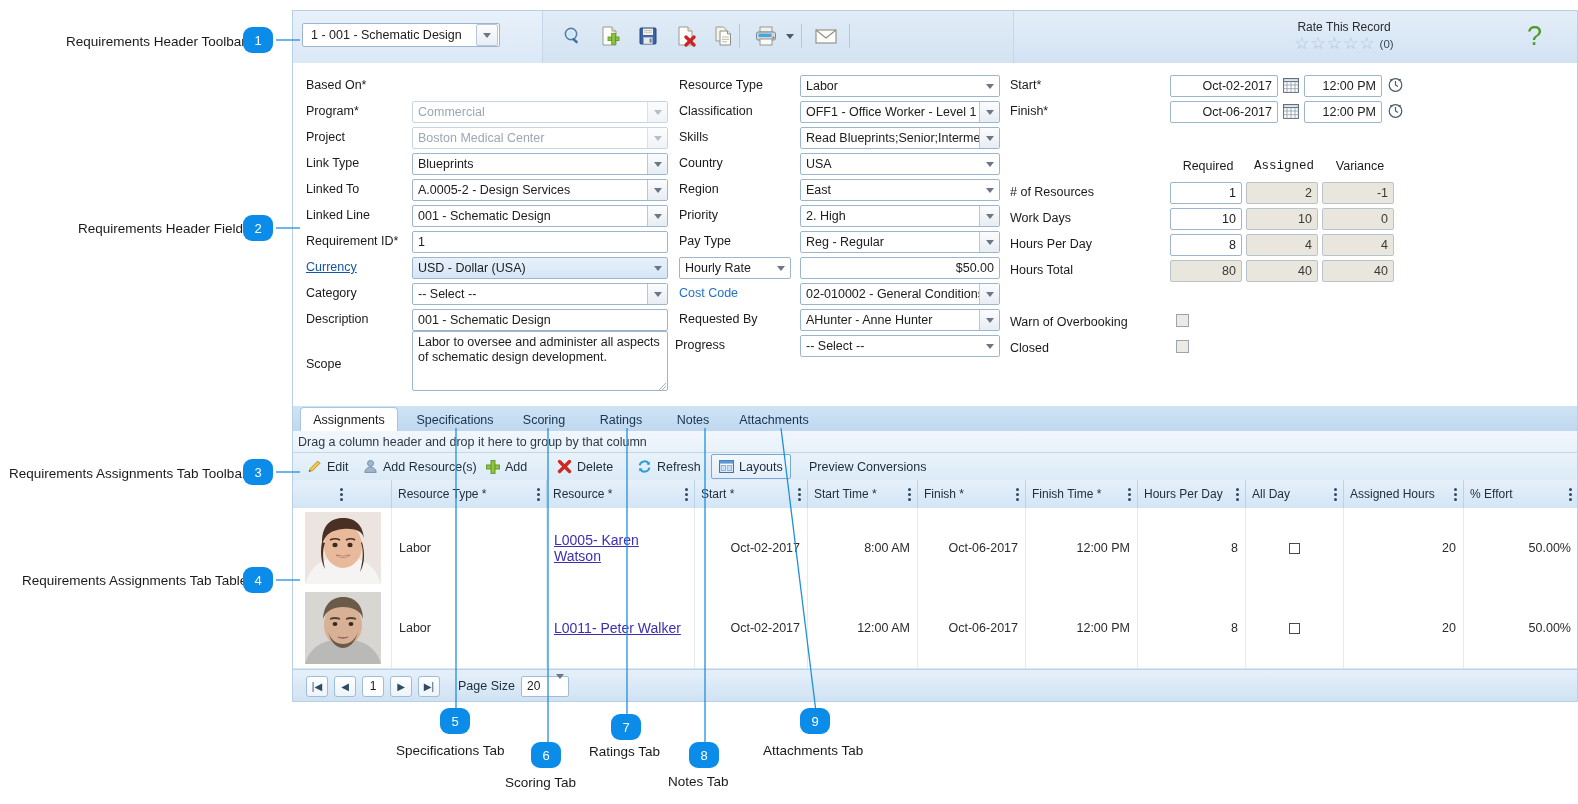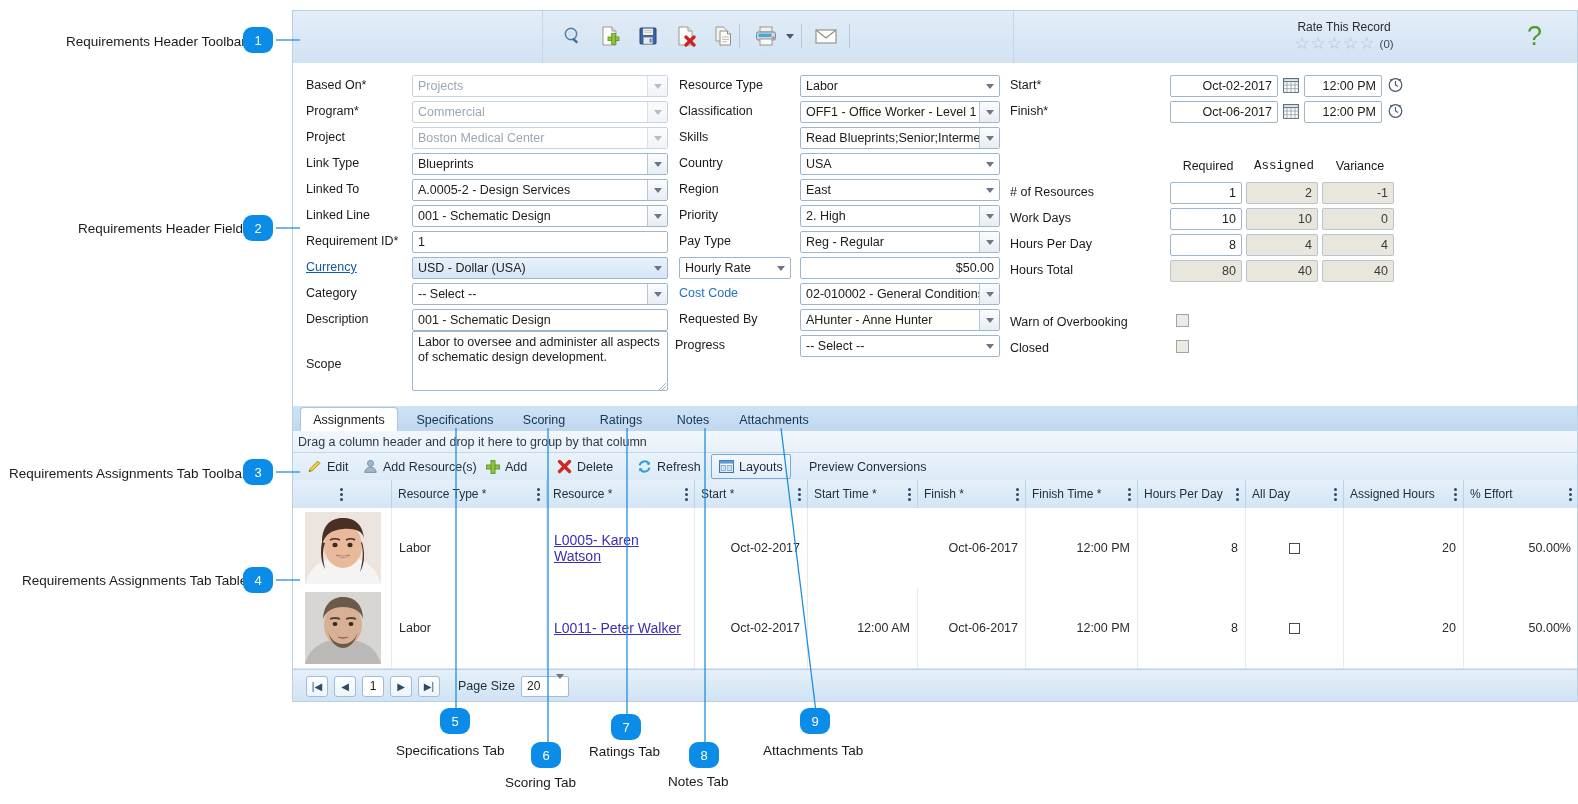--- a/index.html
+++ b/index.html
@@ -203,20 +203,28 @@
 
 <div class="callout" style="left:689px;top:742px;">8</div>
 <div class="anno-label" style="left:668px;top:774px;">Notes Tab</div>
 
 <div class="callout" style="left:800px;top:708px;">9</div>
 <div class="anno-label" style="left:763px;top:743px;">Attachments Tab</div>
 
 <div id="app">
 
   <div class="hdr-band">
+    <div class="hdr-left">
+      <div class="rec-select">
+        <span class="txt">1 -  001 - Schematic Design</span>
+        <span class="arw">
+            <span class="caret"></span>
+          </span>
+      </div>
+    </div>
 
     <div class="tb-area">
 
       <div class="tbbtn" style="left:14px;">
         <svg width="22" height="22" viewBox="0 0 22 22">
           <circle cx="10" cy="9" r="5.6" fill="#e8f3fb" stroke="#5a7fa6" stroke-width="1.6"></circle>
           <circle cx="10" cy="9" r="3.6" fill="#cde6f7"></circle>
           <rect x="12.5" y="12.5" width="6.5" height="2.6" rx="1" fill="#3f6f9e" transform="rotate(42 12.5 12.5)"></rect>
         </svg>
       </div>
@@ -299,26 +307,20 @@
           <span class="rate-count">(0)</span>
         </div>
       </div>
       <div class="qmark">?</div>
     </div>
   </div>
 
   <div class="form">
 
     <div class="lbl abs" style="left:14px;top:15px;">Based On*</div>
-    <div class="ddl dis abs" style="left:120px;top:12px;width:256px;">
-      <span class="v">Projects</span>
-        <span class="b">
-          <span class="caret dim"></span>
-        </span>
-    </div>
 
     <div class="lbl abs" style="left:14px;top:41px;">Program*</div>
     <div class="ddl dis abs" style="left:120px;top:38px;width:256px;">
       <span class="v">Commercial</span>
         <span class="b">
           <span class="caret dim"></span>
         </span>
     </div>
 
     <div class="lbl abs" style="left:14px;top:67px;">Project</div>
@@ -724,20 +726,21 @@
             <path d="M41 28 Q46 25.5 50 28" stroke="#4a3024" stroke-width="1.6" fill="none"></path>
             <path d="M31 43 Q38 48 45 43 Q38 45.5 31 43 Z" fill="#ffffff" stroke="#b5705e" stroke-width="0.8"></path>
           </svg>
         </div>
       </div>
       <div class="td" style="left:100px;width:155px;">Labor</div>
       <div class="td" style="left:255px;width:148px;">
         <a href="#">L0005- Karen Watson</a>
       </div>
       <div class="td rt" style="left:403px;width:113px;">Oct-02-2017</div>
+      <div class="td rt" style="left:516px;width:110px;">8:00 AM</div>
       <div class="td rt" style="left:626px;width:108px;">Oct-06-2017</div>
       <div class="td rt" style="left:734px;width:112px;">12:00 PM</div>
       <div class="td rt" style="left:846px;width:108px;">8</div>
       <div class="td ct" style="left:954px;width:98px;">
         <span class="chk2"></span>
       </div>
       <div class="td rt" style="left:1052px;width:120px;">20</div>
       <div class="td rt" style="left:1172px;width:114px;border-right:none;">50.00%</div>
     </div>
 

